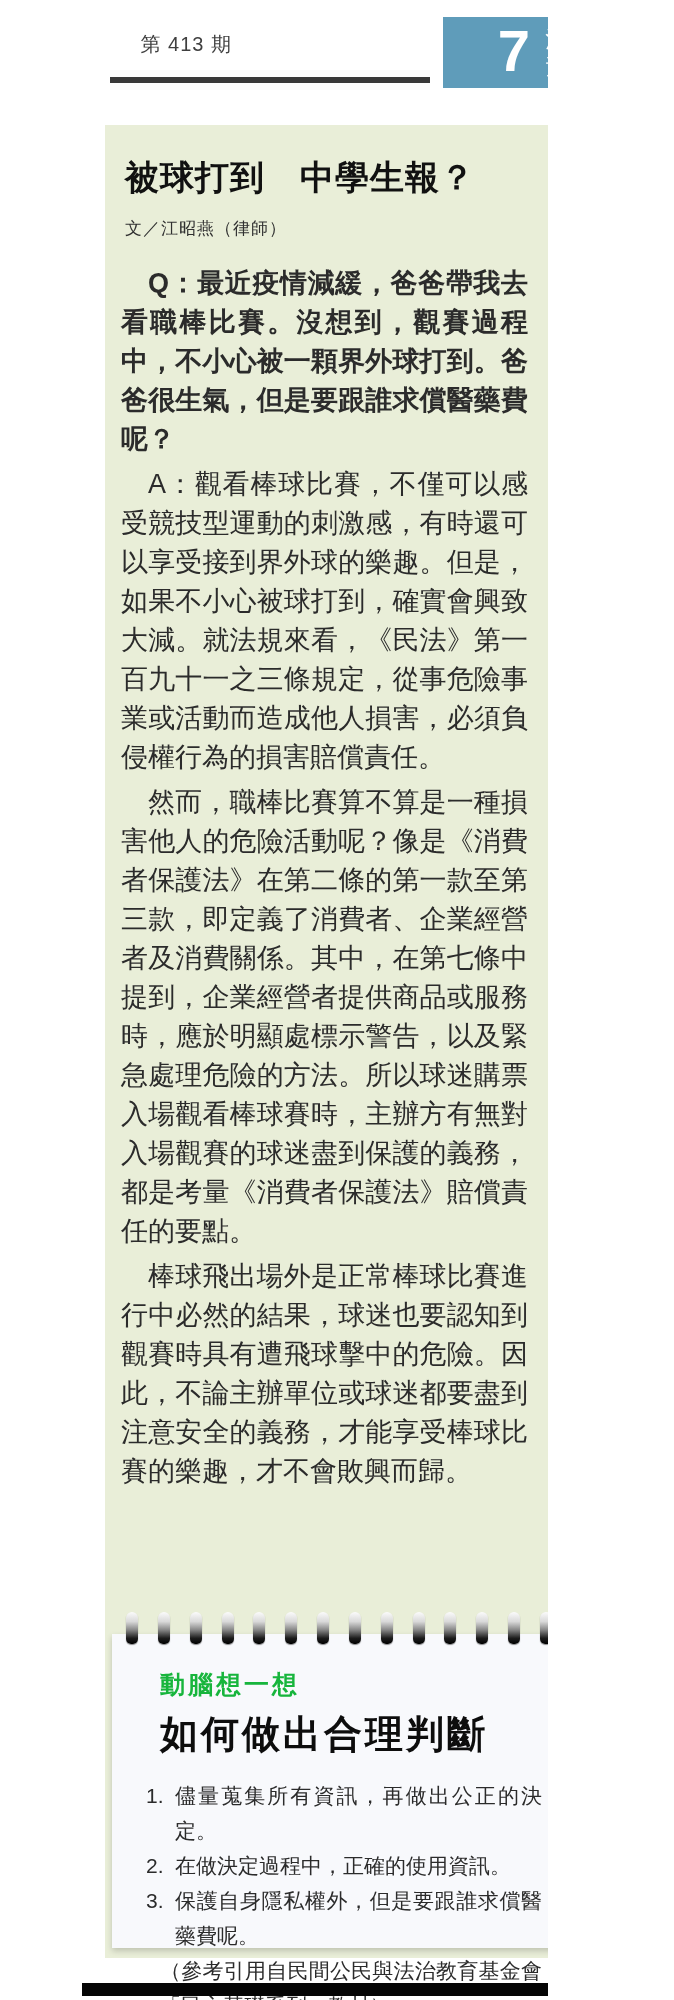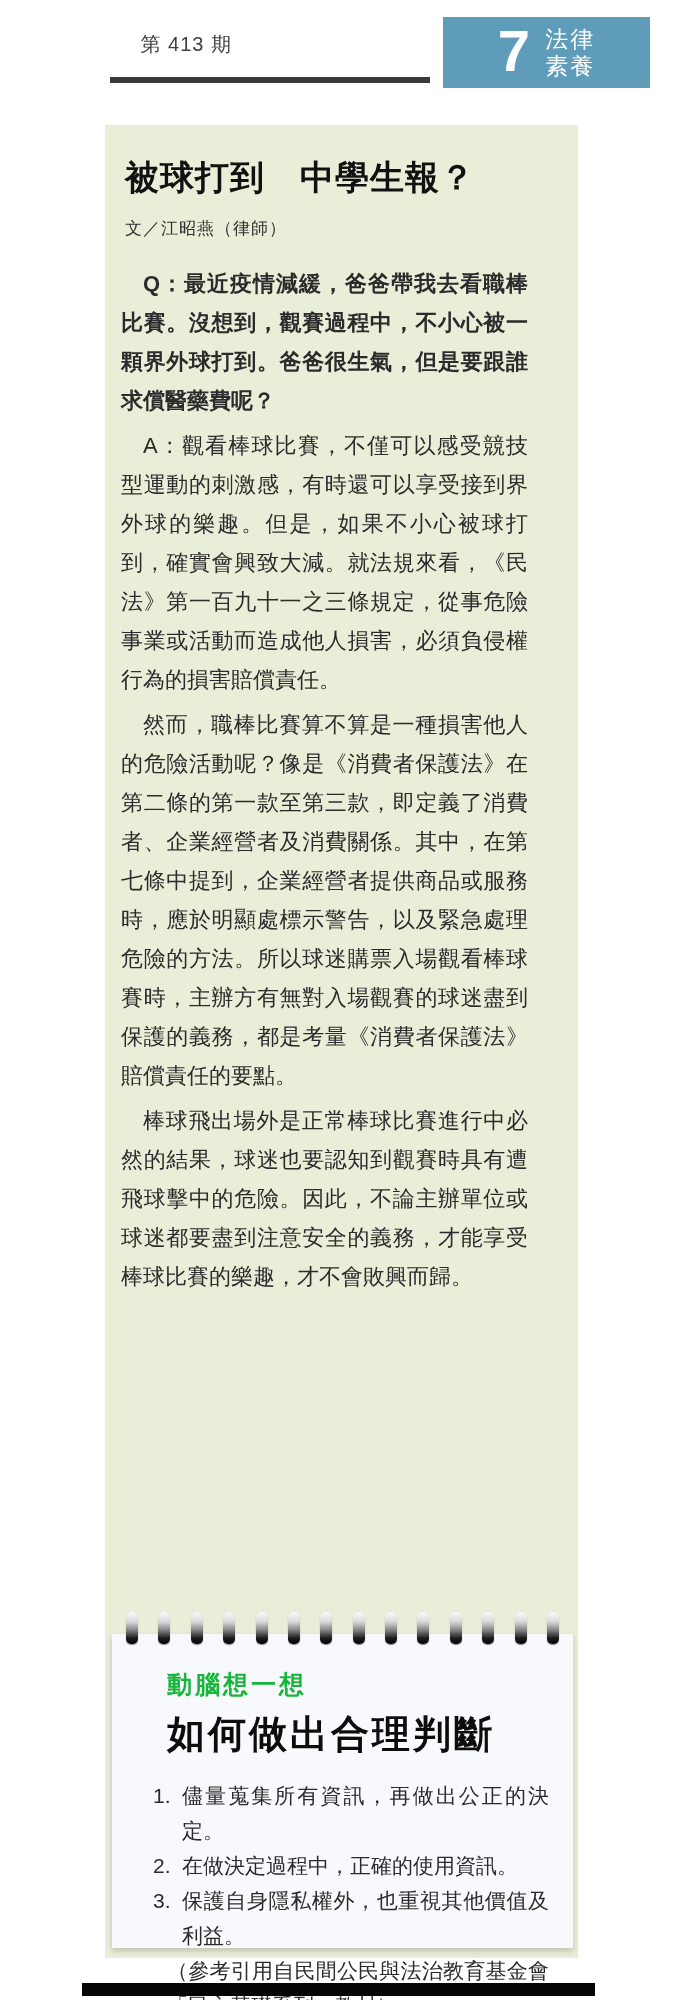--- a/index.html
+++ b/index.html
@@ -1,17 +1,17 @@
 <!DOCTYPE html>
 <html><head>
 <meta charset="utf-8">
 <style>
   html,body{margin:0;padding:0;background:#ffffff;}
   .page{
-    position:relative;width:674px;height:2000px;background:#ffffff;overflow:hidden;
+    position:relative;width:548px;height:2000px;background:#ffffff;overflow:hidden;
     font-family:"Liberation Sans","DejaVu Sans",sans-serif;color:#2b2b2b;
   }
   
   .issue-label{
     position:absolute;left:108px;top:31px;width:124px;text-align:right;
     font-size:20px;color:#3f3f3f;letter-spacing:1px;white-space:nowrap;
   }
   .masthead{
     position:absolute;left:241px;top:14px;
     font-size:39px;font-weight:900;color:#e6194f;letter-spacing:2px;white-space:nowrap;
@@ -33,29 +33,28 @@
     height:40px;background:#6ac168;color:#ffffff;font-size:27px;letter-spacing:3px;
     display:flex;align-items:center;justify-content:center;
   }
   .article-body{padding:0 50px 0 16px;}
   .article-title{
     margin:30px 0 0 4px;font-size:34px;font-weight:800;color:#111111;
     letter-spacing:1px;line-height:44px;white-space:nowrap;
   }
   .byline{margin:18px 0 24px 4px;font-size:17px;color:#303030;letter-spacing:1px;}
   .article-body p{
-    margin:0 0 6px 0;font-size:22px;line-height:39px;text-align:justify;
+    margin:0 0 6px 0;font-size:27px;line-height:39px;text-align:justify;
     text-indent:1em;color:#2b2b2b;
   }
   .article-body p.q{font-weight:700;}
   
   .notebook{
     position:absolute;left:7px;top:1509px;width:454px;height:314px;background:#f8f9fc;
     box-shadow:0 3px 6px rgba(0,0,0,0.18);
-    padding-left:7px;
   }
   .rings{position:absolute;left:14px;right:14px;top:-22px;display:flex;justify-content:space-between;}
   .ring{
     width:12px;height:32px;border-radius:6px 6px 5px 5px;
     background:linear-gradient(180deg,#fbfbfb 0%,#d9d9d9 30%,#8a8a8a 55%,#1c1c1c 82%,#000 100%);
     box-shadow:0 1px 1px rgba(0,0,0,0.45);
   }
   .nb-inner{padding:34px 24px 0 34px;}
   .nb-kicker{color:#17b53c;font-size:25px;font-weight:700;letter-spacing:3px;margin:0 0 8px 14px;}
   .nb-heading{color:#0d0d0d;font-size:38px;font-weight:800;letter-spacing:3px;margin:0 0 18px 14px;white-space:nowrap;}
@@ -117,21 +116,21 @@
           <div class="nb-item">
             <span class="no">1.</span>
             <span class="txt">儘量蒐集所有資訊，再做出公正的決定。</span>
           </div>
           <div class="nb-item">
             <span class="no">2.</span>
             <span class="txt">在做決定過程中，正確的使用資訊。</span>
           </div>
           <div class="nb-item">
             <span class="no">3.</span>
-            <span class="txt">保護自身隱私權外，也重視其他價值及利益。</span>
+            <span class="txt">保護自身隱私權外，但是要跟誰求償醫藥費呢。</span>
           </div>
         </div>
         <div class="nb-note">（參考引用自民間公民與法治教育基金會「民主基礎系列」教材）</div>
       </div>
     </div>
   </div>
 
   <div class="bottom-rule"></div>
 </div>
 

